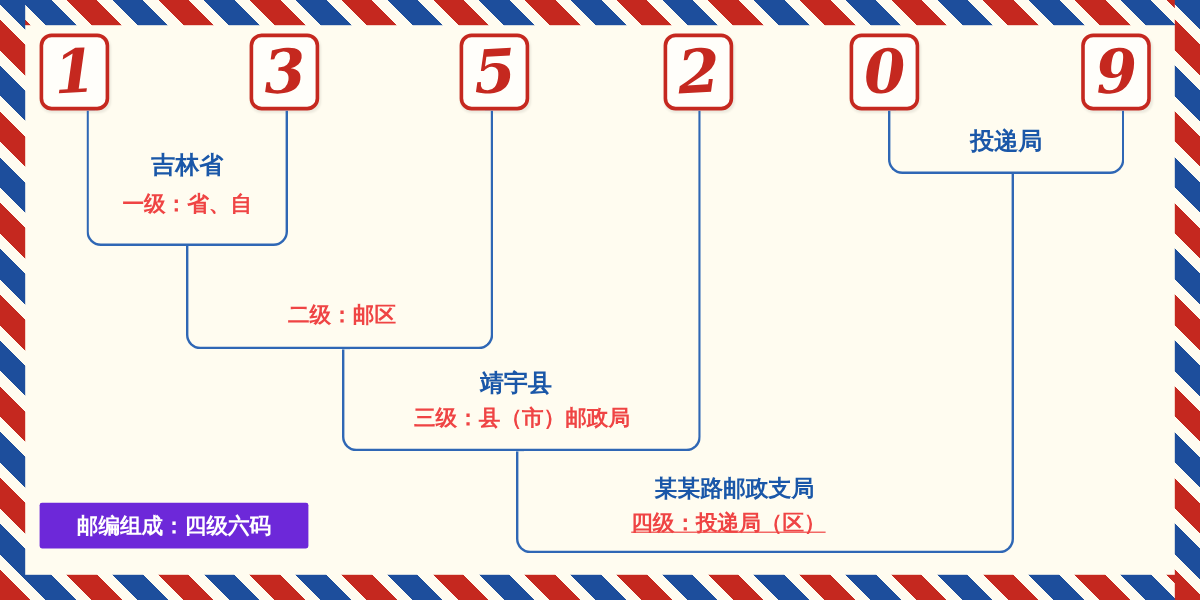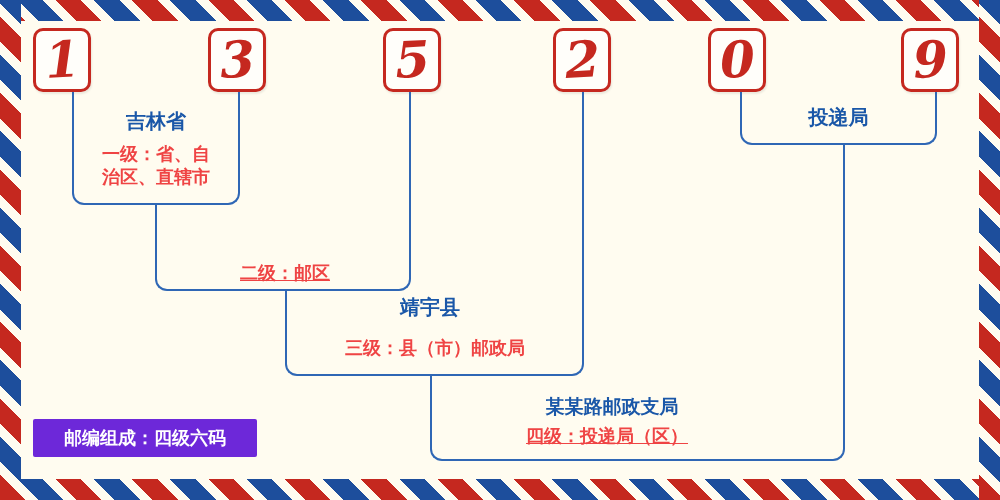--- a/index.html
+++ b/index.html
@@ -54,21 +54,21 @@
   }
   .elbow-right {
     border-right-width:2px; border-bottom-width:2px;
     border-bottom-right-radius:12px;
   }
 
   .blue-label { position:absolute; color:#1a57a8; font-weight:bold; font-size:20px; text-align:center; }
   .red-label  { position:absolute; color:#ef4444; font-weight:bold; font-size:18px; text-align:center; line-height:1.25; }
 
   #level1-bracket { left:72px; top:92px; width:168px; height:113px; text-align:center; }
-  #level1-region { position:static; display:block; margin-top:16px; }
+  #level1-region { position:static; display:block; margin-top:32px; }
   #level1-desc   { position:static; display:block; margin-top:8px; }
 
   #badge {
     position:absolute; left:33px; top:419px; width:224px; height:38px;
     background:#6d28d9; color:#ffffff; font-weight:bold; font-size:18px;
     display:flex; align-items:center; justify-content:center;
     border-radius:2px;
   }
 </style>
 </head>
@@ -97,31 +97,30 @@
       <span class="digit">0</span>
     </div>
   <div class="digit-box" style="left:901px">
       <span class="digit">9</span>
     </div>
 
   <div id="level1-bracket" class="br bracket-down">
     <span id="level1-region" class="blue-label">吉林省</span>
     <span id="level1-desc" class="red-label">
       <span>一级：省、自</span><br>
-      <span>治区、直辖市</span>
     </span>
   </div>
 
   <div class="br elbow-left" style="left:155px; top:205px; width:130px; height:86px;"></div>
   <div class="br elbow-right" style="left:285px; top:92px;  width:126px; height:199px;"></div>
-  <div class="red-label" style="left:200px; top:262px; width:170px;text-decoration:underline;">二级：邮区</div>
+  <div class="red-label" style="left:200px; top:251px; width:170px;">二级：邮区</div>
 
   <div class="br elbow-left" style="left:285px; top:291px; width:80px;  height:85px;"></div>
   <div class="br elbow-right" style="left:365px; top:92px;  width:219px; height:284px;"></div>
-  <div class="blue-label" style="left:330px; top:294px; width:200px;">靖宇县</div>
+  <div class="blue-label" style="left:330px; top:306px; width:200px;">靖宇县</div>
   <div class="red-label" style="left:275px; top:337px; width:320px;">三级：县（市）邮政局</div>
 
   <div class="br elbow-left" style="left:430px; top:376px; width:100px; height:85px;"></div>
   <div class="br elbow-right" style="left:530px; top:145px; width:315px; height:316px;"></div>
   <div class="blue-label" style="left:502px; top:394px; width:220px; font-size:19px;">某某路邮政支局</div>
   <div class="red-label" style="left:477px; top:425px; width:260px;text-decoration:underline;">四级：投递局（区）</div>
 
   <div class="br bracket-down" style="left:740px; top:92px; width:197px; height:53px; text-align:center;">
     <span class="blue-label" style="position:static; display:block; margin-top:12px;">投递局</span>
   </div>

